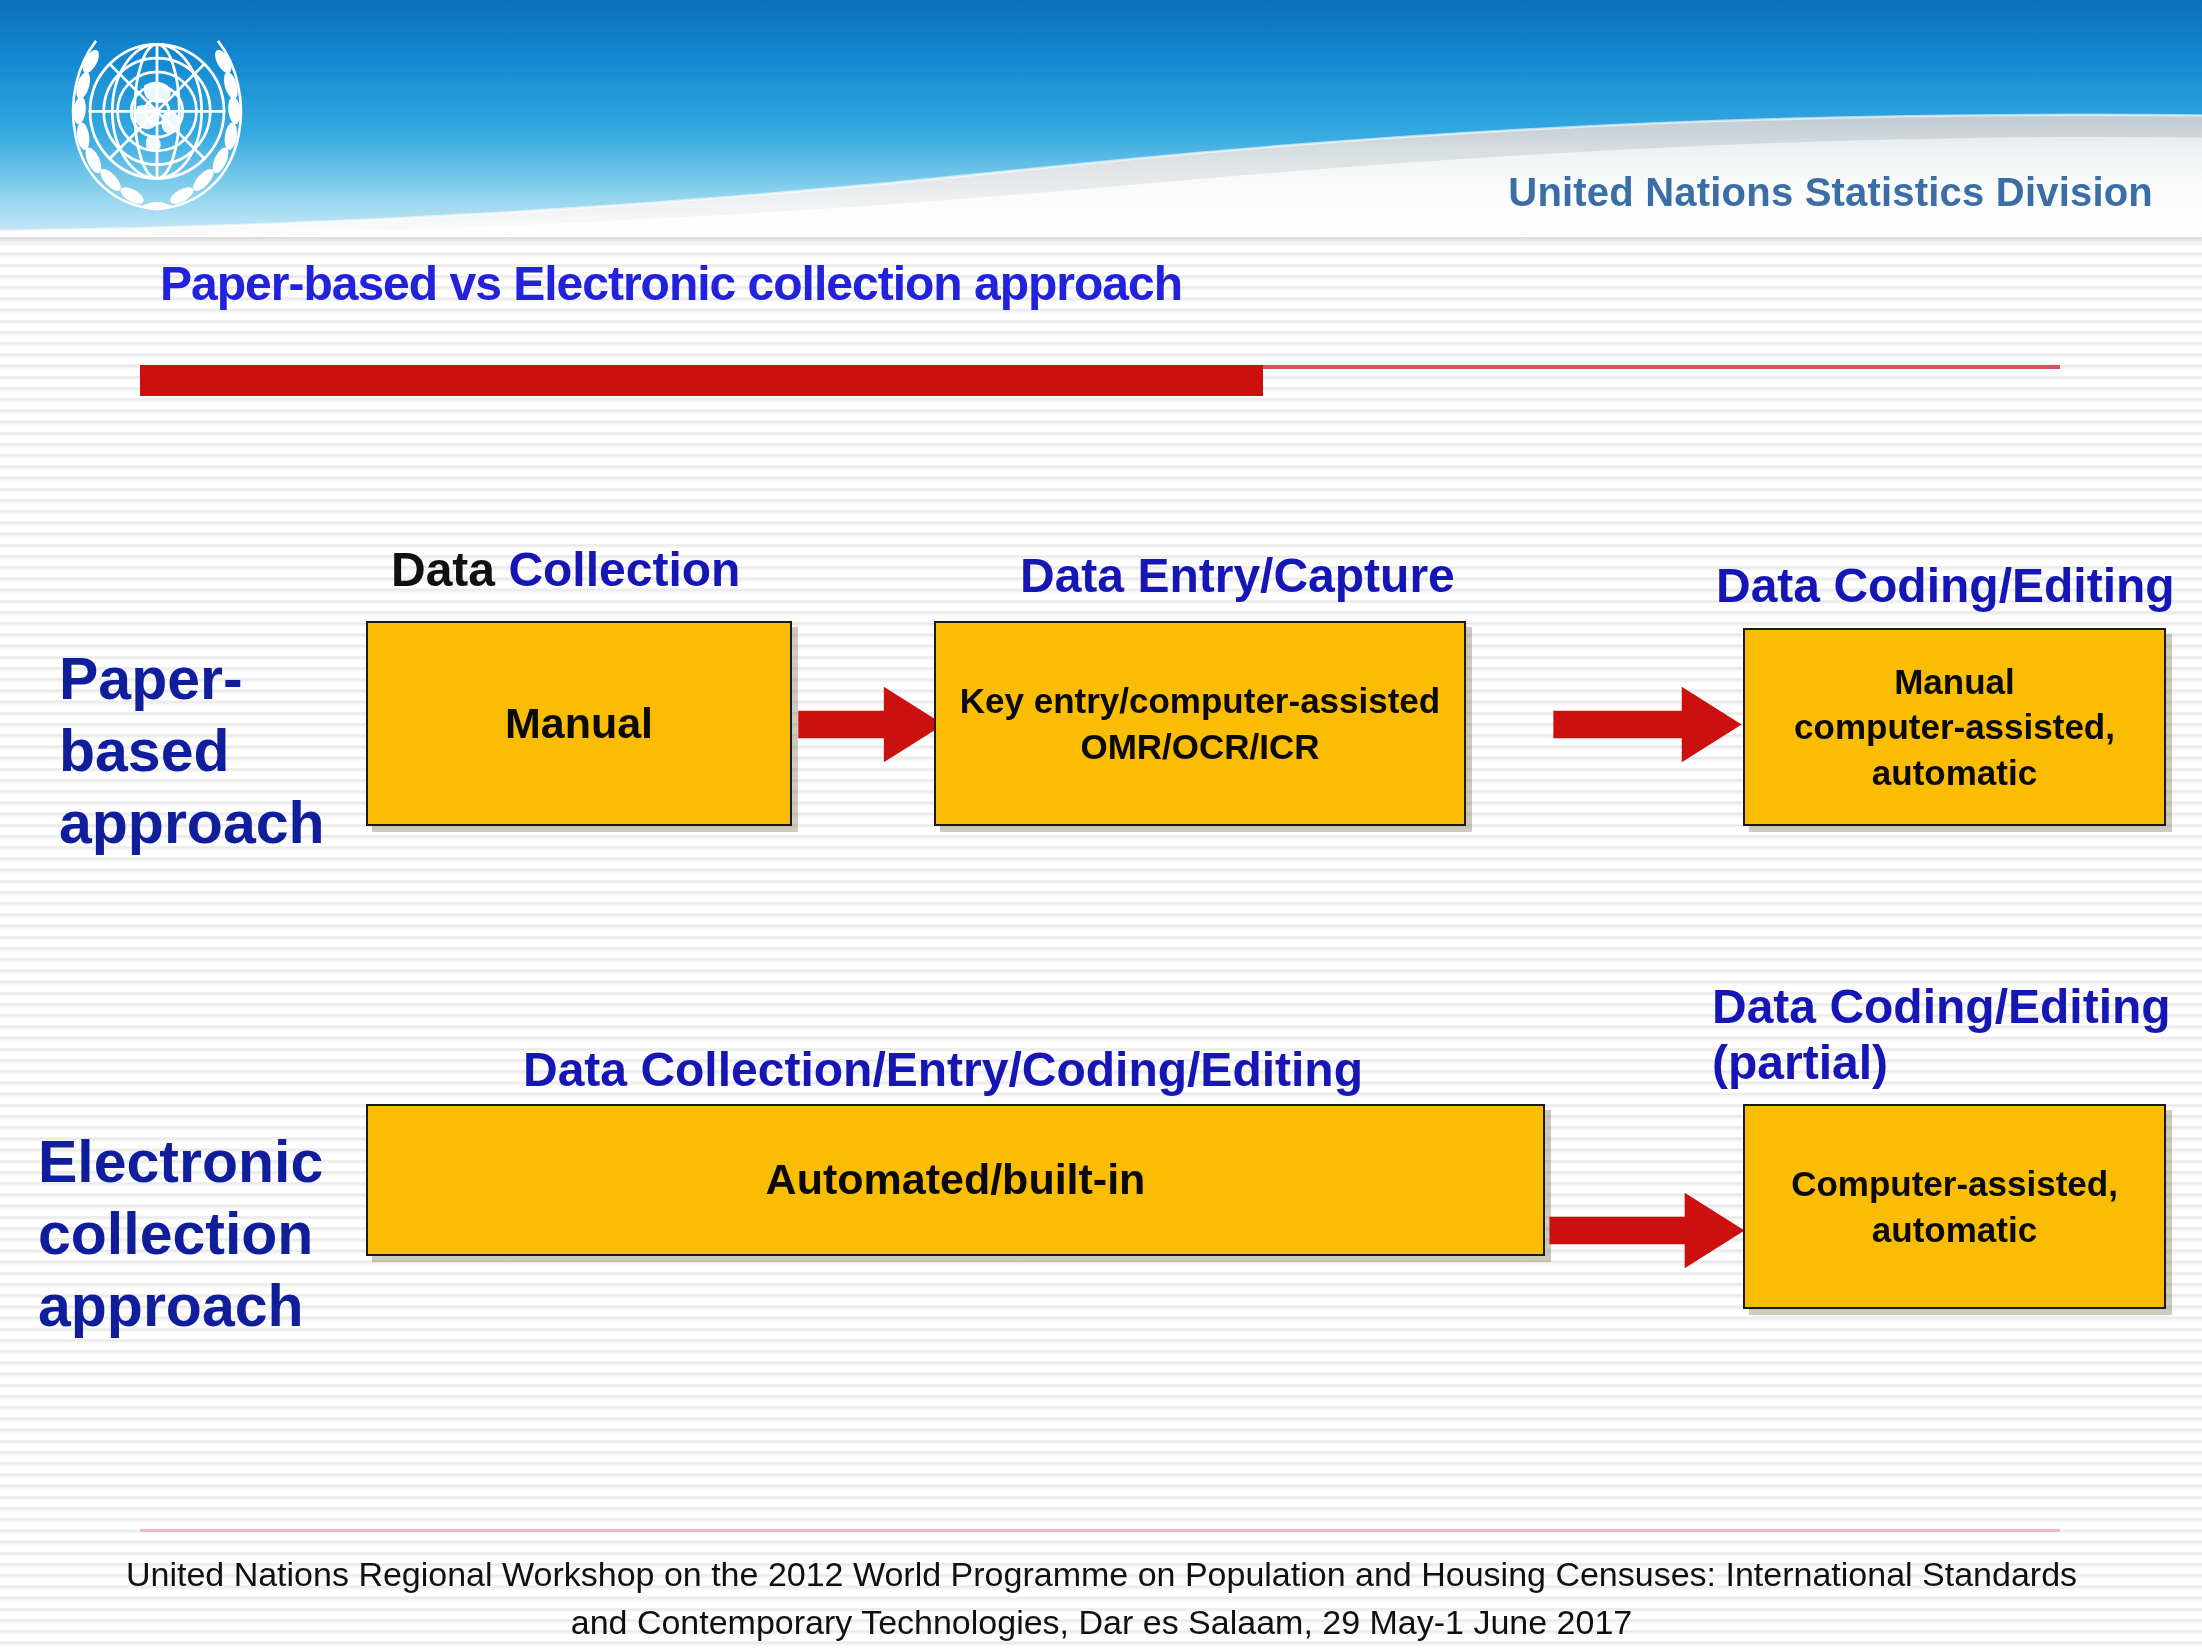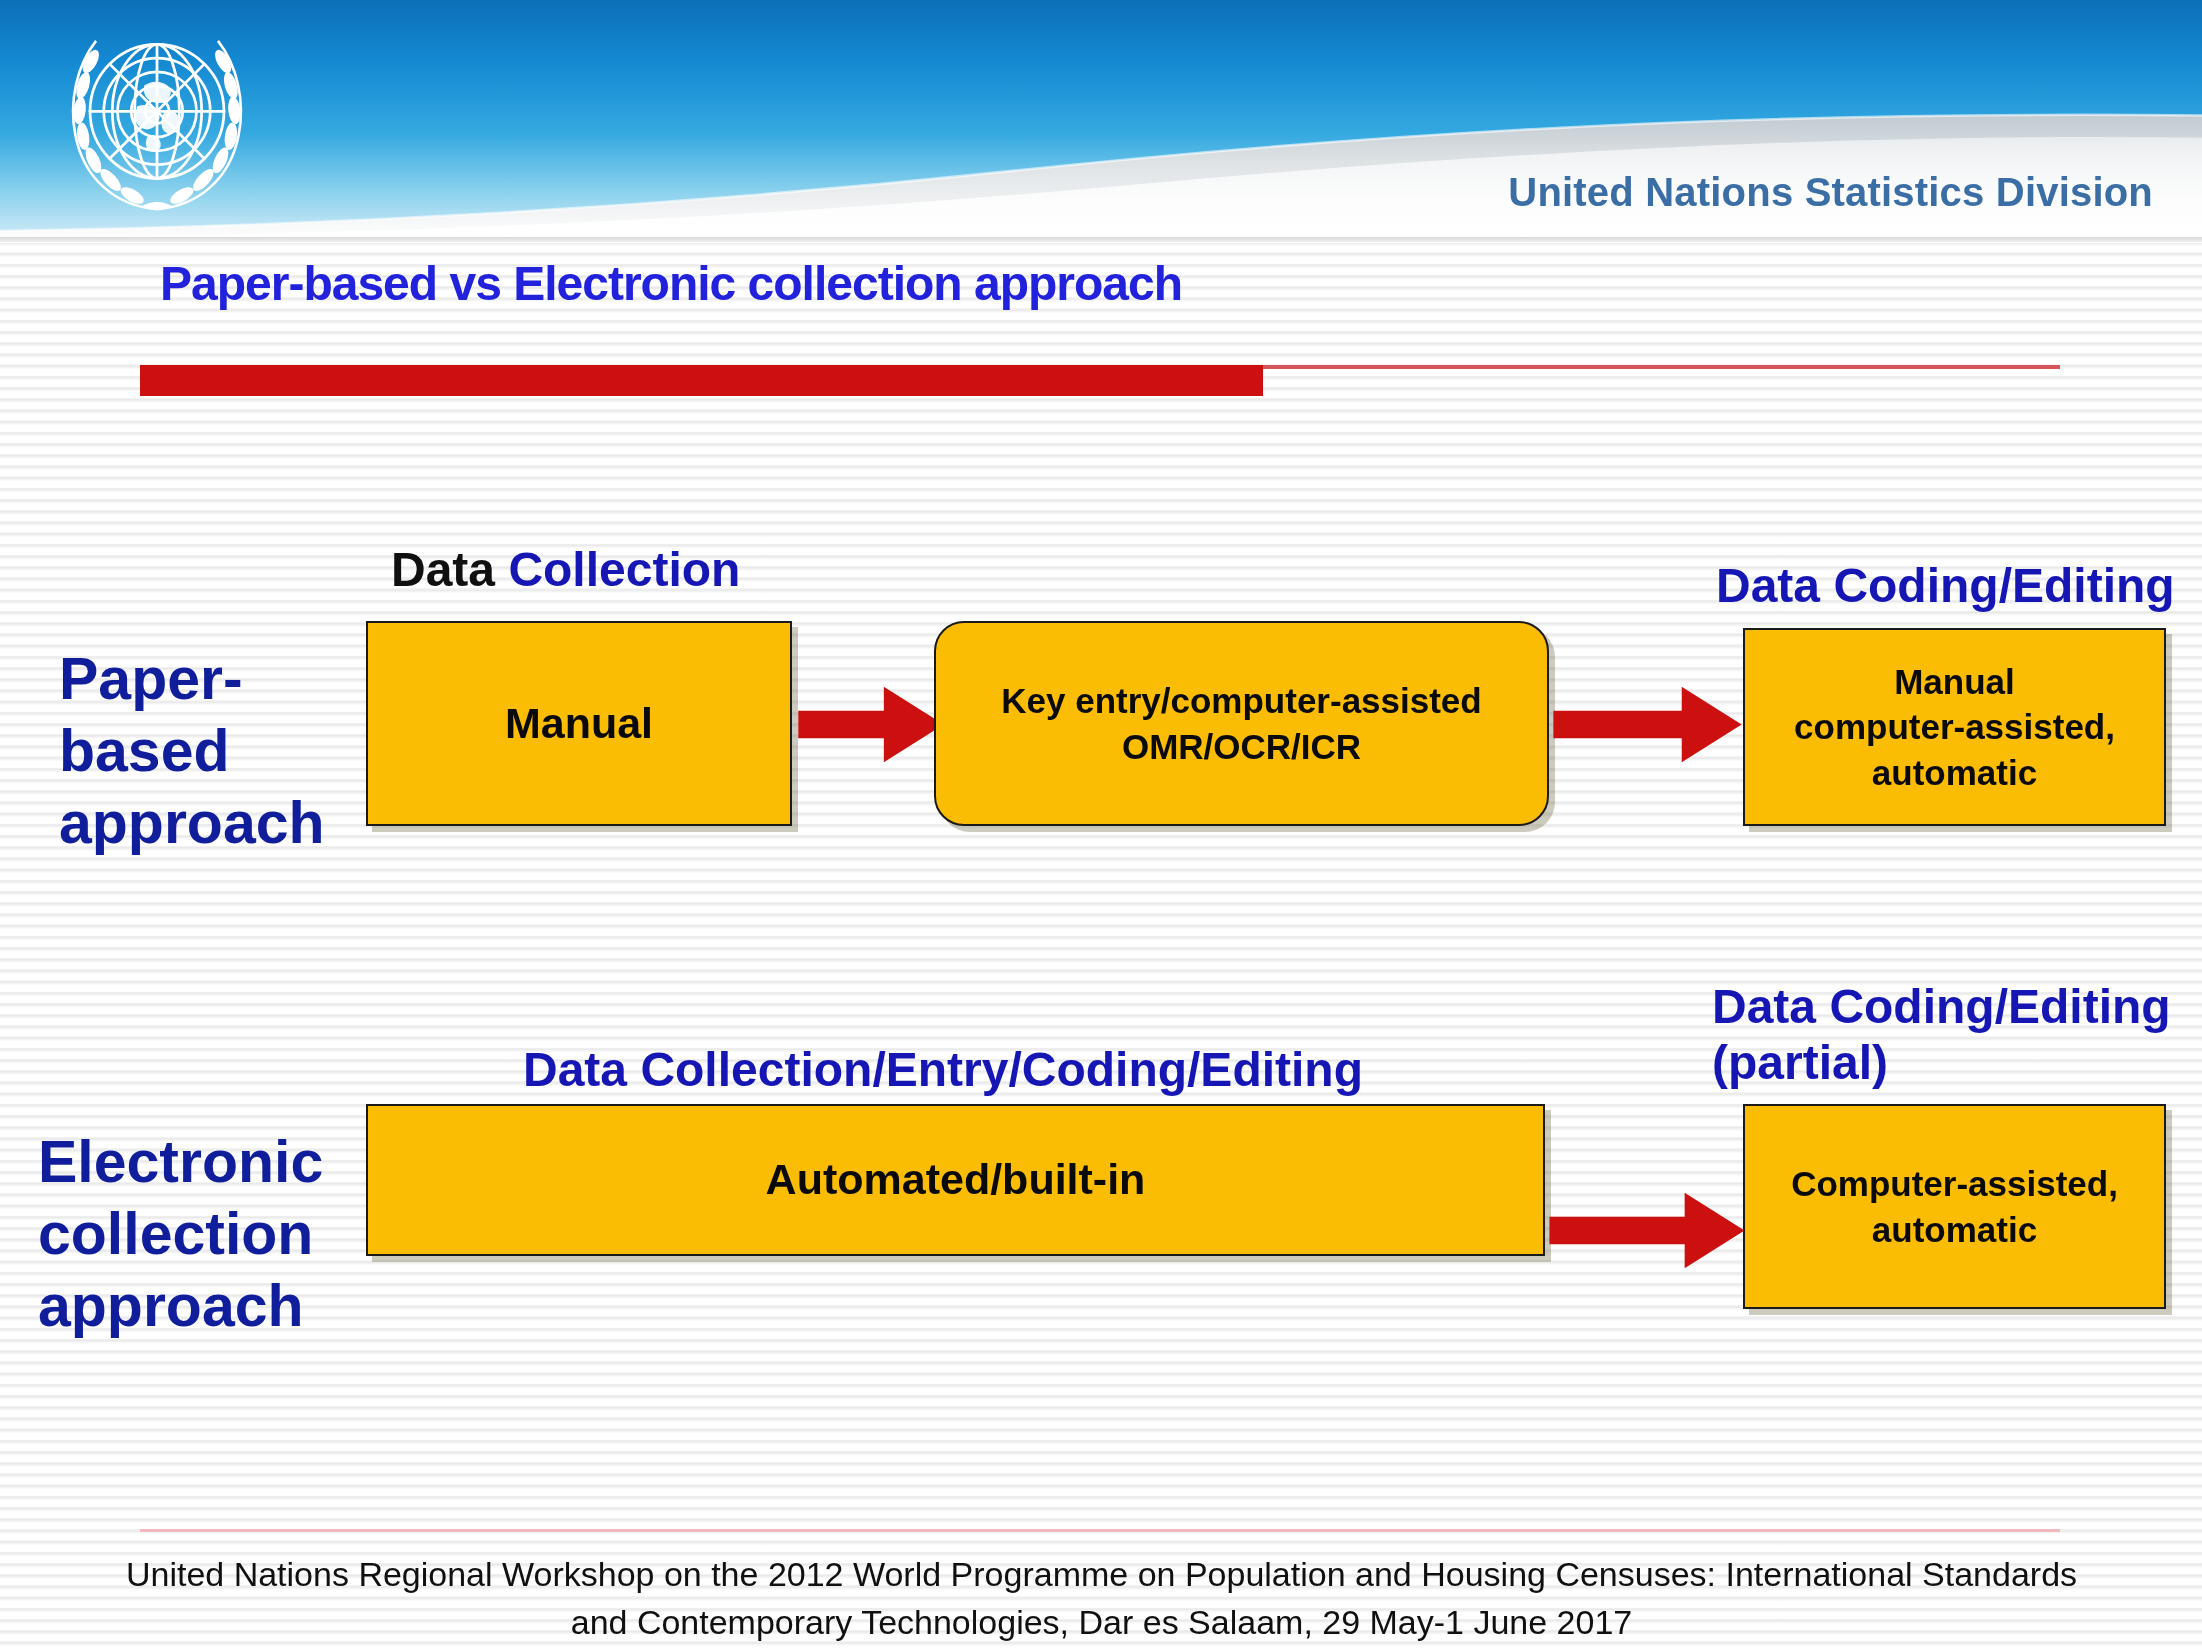--- a/index.html
+++ b/index.html
@@ -280,22 +280,25 @@
   </div>
 
   <div class="process-box" style="left:366px; top:621px; width:426px; height:205px;">
     <div class="box-text big">Manual</div>
   </div>
 
   <svg class="arrow" style="left:798px; top:680px; width:146px; height:89px;" viewBox="0 0 170 104">
     <polygon points="0,36 100,36 100,8 170,52 100,96 100,68 0,68" fill="#CC1010"></polygon>
   </svg>
 
-
-  <div class="process-box" style="left:934px; top:621px; width:615px; height:205px;border-radius:30px;">
+  <div class="stage-label" style="left:1020px; top:548px;">
+    <span>Data Entry/Capture</span>
+  </div>
+
+  <div class="process-box" style="left:934px; top:621px; width:532px; height:205px;">
     <div class="box-text">
       <div>Key entry/computer-assisted</div>
       <div>OMR/OCR/ICR</div>
     </div>
   </div>
 
   <svg class="arrow" style="left:1553px; top:680px; width:189px; height:89px;" viewBox="0 0 220 104">
     <polygon points="0,36 150,36 150,8 220,52 150,96 150,68 0,68" fill="#CC1010"></polygon>
   </svg>
 

